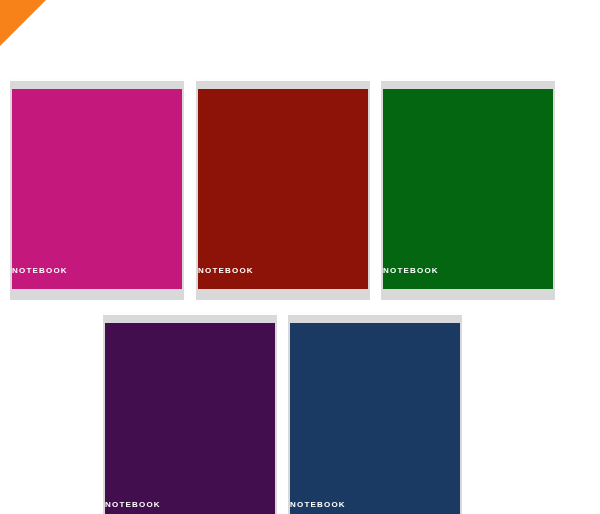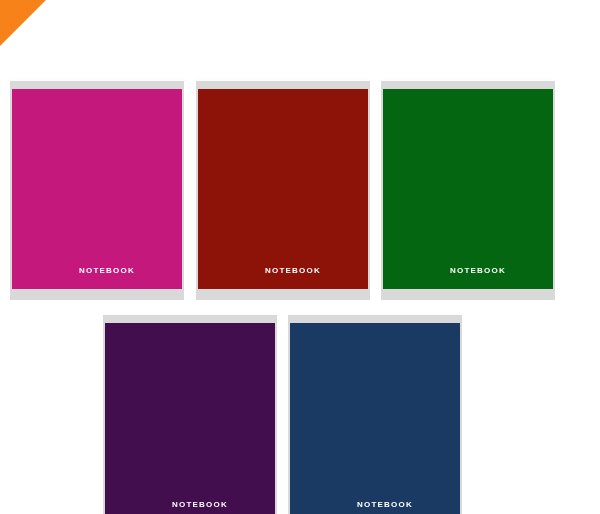--- a/index.html
+++ b/index.html
@@ -66,22 +66,20 @@
 
   
   .notebook-cover {
     position: absolute;
     left: 2px;
     right: 2px;
     top: 11px;
     bottom: 11px;
     display: flex;
     align-items: flex-end;
-    justify-content: center;
-    padding-left: 20px;
   }
 
   .notebook-title {
     color: #ffffff;
     font-size: 8px;
     font-weight: bold;
     letter-spacing: 1.2px;
     margin-bottom: 14px;
     font-family: "Liberation Sans", sans-serif;
     white-space: nowrap;

